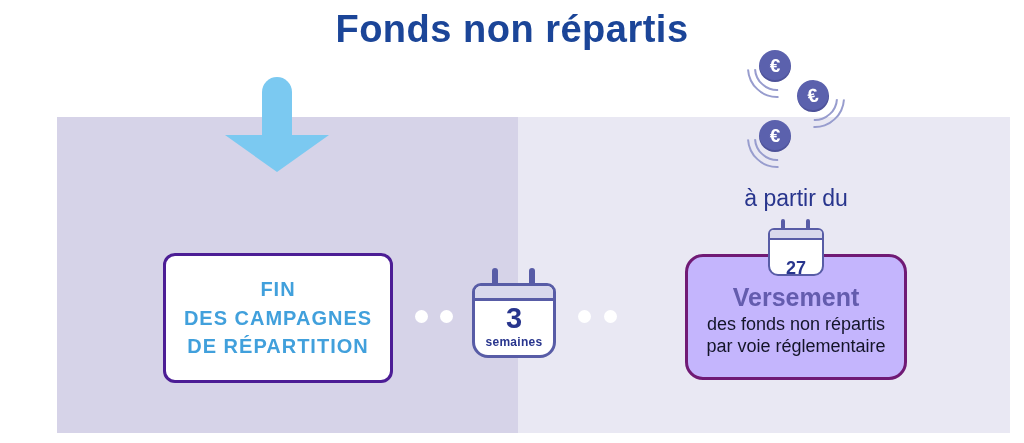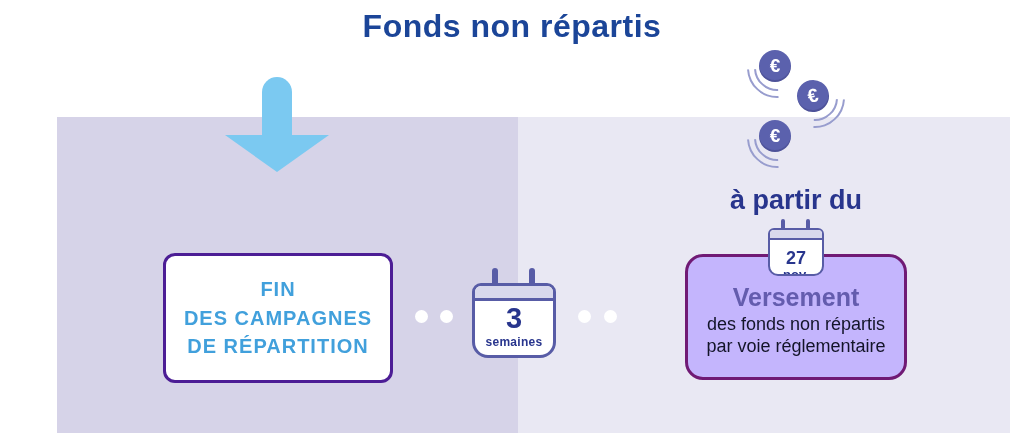--- a/index.html
+++ b/index.html
@@ -3,21 +3,21 @@
 <meta charset="utf-8">
 <style>
   html,body{margin:0;padding:0;background:#ffffff;}
   .stage{
     position:relative;width:1024px;height:443px;background:#ffffff;overflow:hidden;
     font-family:"Liberation Sans", sans-serif;
   }
   
   .title{
     position:absolute;top:8px;left:0;width:1024px;text-align:center;
-    font-size:32px;font-weight:bold;color:#1b4598;letter-spacing:.5px;margin:0;
+    font-size:38px;font-weight:bold;color:#1b4598;letter-spacing:.5px;margin:0;
   }
   
   .panel{position:absolute;top:117px;height:316px;}
   .panel-left{left:57px;width:461px;background:#d6d3e8;}
   .panel-right{left:518px;width:492px;background:#e9e8f3;}
   
   .arrow{position:absolute;left:0;top:0;}
   .arrow-shaft{
     position:absolute;left:262px;top:77px;width:30px;height:60px;
     background:#7bc9f1;border-radius:15px 15px 0 0;
@@ -56,26 +56,26 @@
   .cal-weeks .peg-r{left:57px;width:6px;height:22px;}
   .cal-weeks .cal-body{top:15px;height:75px;border-radius:9px 9px 16px 16px;}
   .cal-weeks .cal-header{height:12px;}
   .cal-value{font-size:29px;font-weight:bold;color:#28358d;line-height:1.1;margin-top:2px;}
   .cal-unit{font-size:12px;font-weight:bold;color:#28358d;letter-spacing:.3px;}
   .cal-date{left:768px;top:219px;width:56px;height:56px;z-index:3;}
   .cal-date .peg-l{left:13px;width:4px;height:15px;}
   .cal-date .peg-r{left:38px;width:4px;height:15px;}
   .cal-date .cal-body{top:9px;height:48px;border-width:2.5px;border-radius:6px 6px 10px 10px;}
   .cal-date .cal-header{height:8px;border-bottom-width:2.5px;}
-  .cal-day{font-size:18px;font-weight:bold;color:#28358d;line-height:1.05;margin-top:9px;}
+  .cal-day{font-size:18px;font-weight:bold;color:#28358d;line-height:1.05;margin-top:19px;}
   .cal-month{font-size:13px;font-weight:bold;color:#28358d;line-height:1;text-align:center;}
   
   .apartir{
     position:absolute;left:685px;top:185px;width:222px;text-align:center;
-    font-size:27px;font-weight:bold;color:#28358d;
+    font-size:23px;font-weight:normal;color:#28358d;
   }
   .versement-box{
     position:absolute;left:685px;top:254px;width:222px;height:126px;
     background:#c4b5fd;border:3px solid #701a75;border-radius:18px;
     box-sizing:border-box;z-index:2;text-align:center;padding-top:26px;
   }
   .versement-title{font-size:25px;font-weight:bold;color:#645cae;line-height:1.15;}
   .versement-body{
     font-size:18px;color:#131428;line-height:1.22;white-space:pre-line;margin-top:2px;text-align:center;
   }

